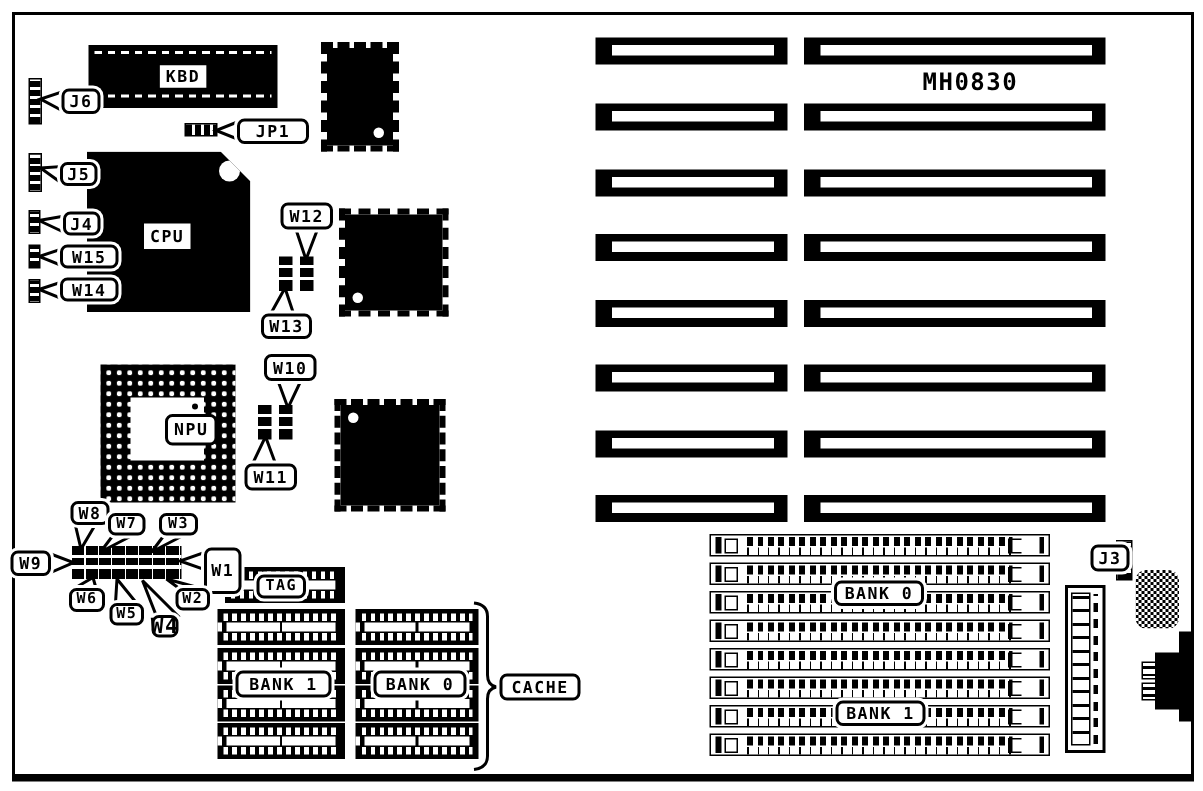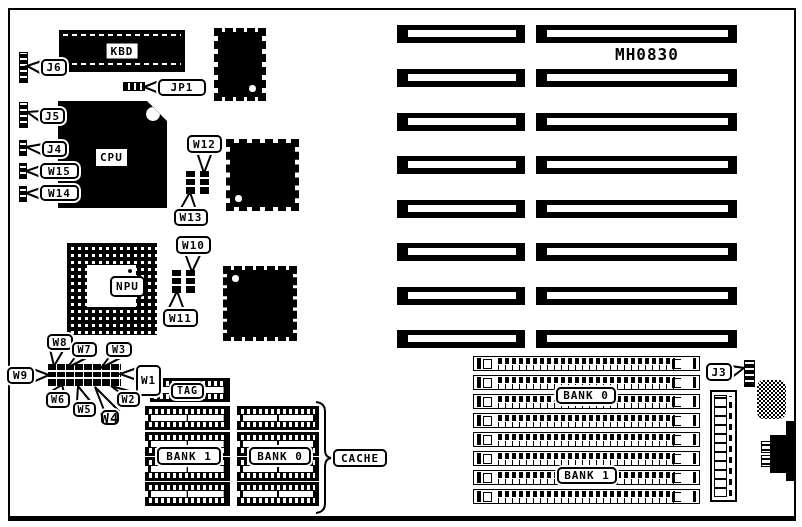--- a/index.html
+++ b/index.html
@@ -314,17 +314,17 @@
     </div>
   <div class="abs callout" style="left:333px;top:449px;width:54px;height:18px;">
       <span>CACHE</span>
     </div>
   <div class="abs callout" style="left:556px;top:387px;width:60px;height:17px;">
       <span>BANK 0</span>
     </div>
   <div class="abs callout" style="left:557px;top:467px;width:60px;height:17px;">
       <span>BANK 1</span>
     </div>
-  <div class="abs callout" style="left:706px;top:363px;width:26px;height:18px;">
+  <div class="abs callout" style="left:727px;top:363px;width:26px;height:18px;">
       <span>J3</span>
     </div>
 
 </div>
 
 </body></html>

